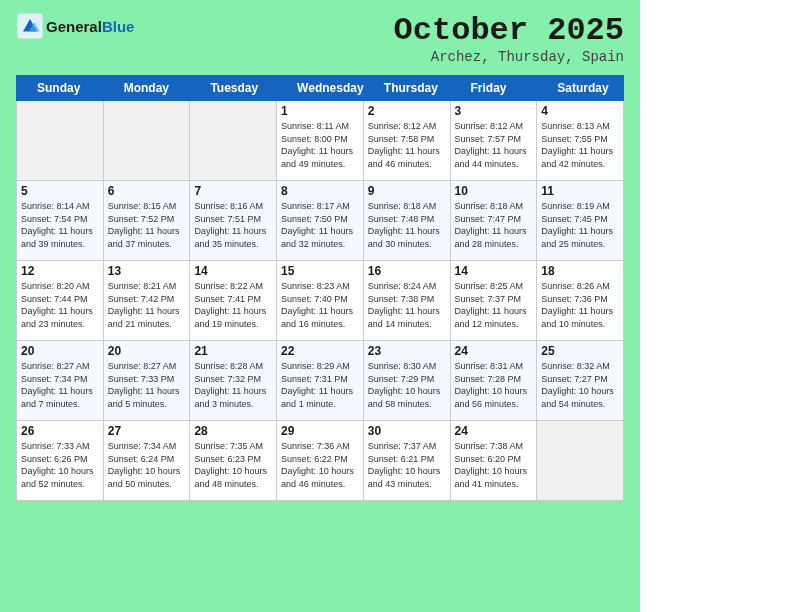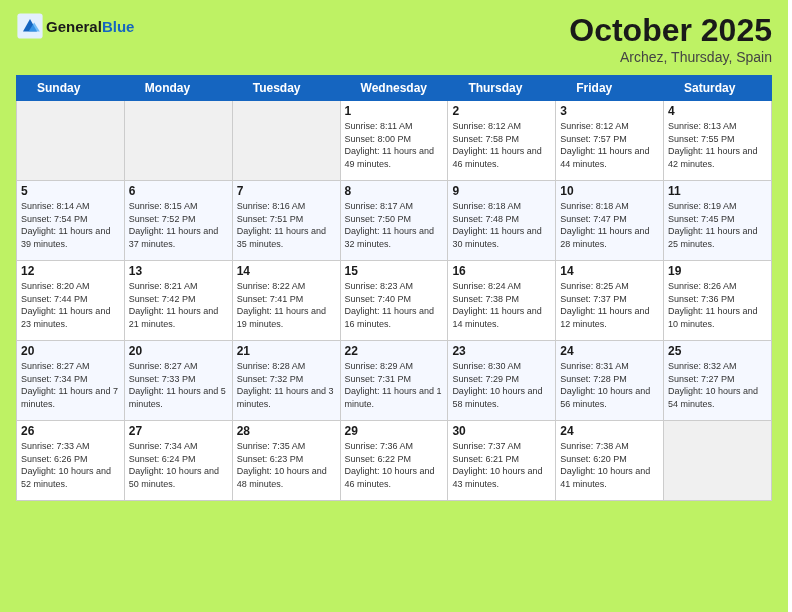--- a/index.html
+++ b/index.html
@@ -4,42 +4,43 @@
   <style>
     * { margin: 0; padding: 0; box-sizing: border-box; }
     body {
       font-family: Arial, sans-serif;
       background: #fff;
       width: 792px;
       height: 612px;
       overflow: hidden;
     }
     .page {
-      width: 788px;
+      width: 640px;
       height: 612px;
-      background: #bef264;
+      background: #86efac;
       padding: 12px 16px;
     }
     .header {
       display: flex;
       justify-content: space-between;
       align-items: flex-start;
       margin-bottom: 10px;
     }
     .logo {
       display: flex;
       align-items: center;
     }
     .logo-icon {
       width: 28px;
       height: 28px;
       margin-right: 2px;
     }
     .title-block {
       text-align: right;
+      font-family: Liberation Mono, monospace;
     }
     .calendar-title {
       font-size: 32px;
       font-weight: bold;
       color: #1a1a1a;
     }
     .calendar-subtitle {
       font-size: 14px;
       color: #444;
     }
@@ -185,21 +186,21 @@
           </td>
           <td>
             <div class="day-number">16</div>
             <div class="day-info">Sunrise: 8:24 AM<br>Sunset: 7:38 PM<br>Daylight: 11 hours and 14 minutes.</div>
           </td>
           <td>
             <div class="day-number">14</div>
             <div class="day-info">Sunrise: 8:25 AM<br>Sunset: 7:37 PM<br>Daylight: 11 hours and 12 minutes.</div>
           </td>
           <td>
-            <div class="day-number">19</div>
+            <div class="day-number">18</div>
             <div class="day-info">Sunrise: 8:26 AM<br>Sunset: 7:36 PM<br>Daylight: 11 hours and 10 minutes.</div>
           </td>
         </tr>
         <tr>
           <td>
             <div class="day-number">20</div>
             <div class="day-info">Sunrise: 8:27 AM<br>Sunset: 7:34 PM<br>Daylight: 11 hours and 7 minutes.</div>
           </td>
           <td>
             <div class="day-number">20</div>

